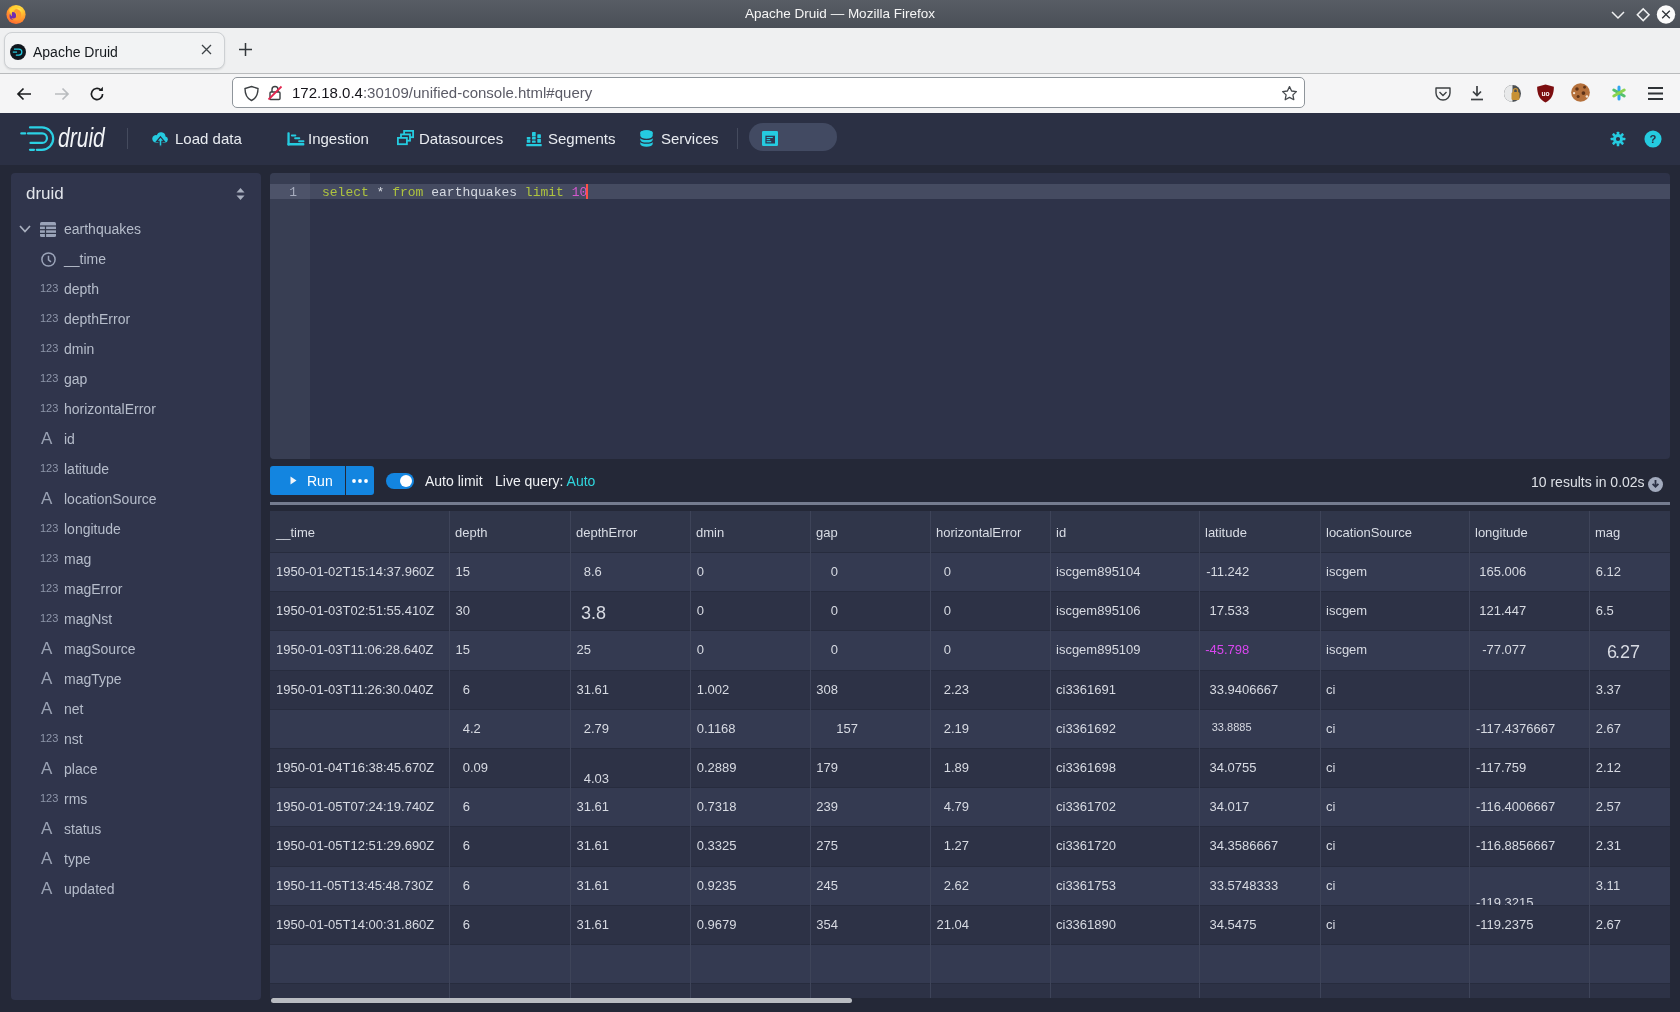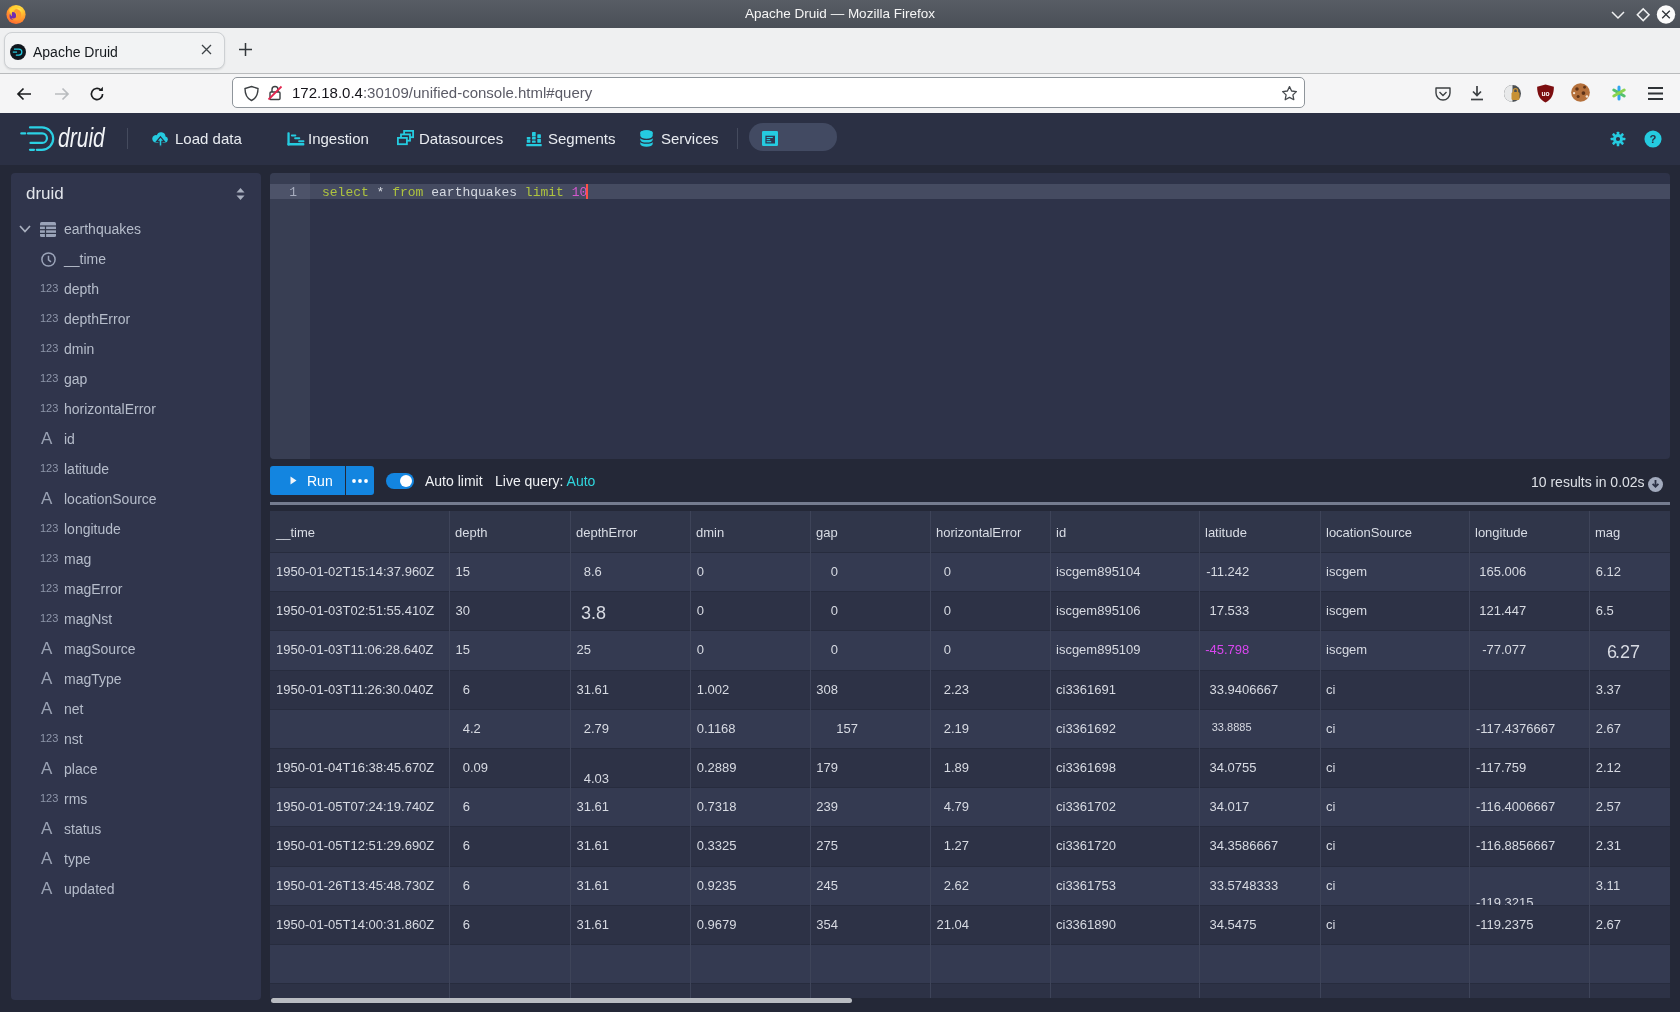--- a/index.html
+++ b/index.html
@@ -387,21 +387,21 @@
 <div class="abs" style="left:576px;top:838.4px;font-size:13px;color:#d7dae2;white-space:pre;"><span class="num" style="width:15px;">31</span>.61</div>
 <div class="abs" style="left:696px;top:838.4px;font-size:13px;color:#d7dae2;white-space:pre;"><span class="num" style="width:8px;">0</span>.3325</div>
 <div class="abs" style="left:816px;top:838.4px;font-size:13px;color:#d7dae2;white-space:pre;"><span class="num" style="width:22px;">275</span></div>
 <div class="abs" style="left:936px;top:838.4px;font-size:13px;color:#d7dae2;white-space:pre;"><span class="num" style="width:15px;">1</span>.27</div>
 <div class="abs" style="left:1056px;top:838.4px;font-size:13px;color:#d7dae2;white-space:pre;">ci3361720</div>
 <div class="abs" style="left:1205px;top:838.4px;font-size:13px;color:#d7dae2;white-space:pre;"><span class="num" style="width:19px;">34</span>.3586667</div>
 <div class="abs" style="left:1326px;top:838.4px;font-size:13px;color:#d7dae2;white-space:pre;">ci</div>
 <div class="abs" style="left:1475px;top:838.4px;font-size:13px;color:#d7dae2;white-space:pre;"><span class="num" style="width:26px;">-116</span>.8856667</div>
 <div class="abs" style="left:1595px;top:838.4px;font-size:13px;color:#d7dae2;white-space:pre;"><span class="num" style="width:8px;">2</span>.31</div>
 <div class="abs" style="left:270px;top:865.6px;width:1400px;height:39.2px;background:#343a51;border-top:1px solid #272c3e;box-sizing:border-box;"></div>
-<div class="abs" style="left:276px;top:877.6px;font-size:13px;color:#d7dae2;white-space:pre;">1950-01-26T13:45:48.730Z</div>
+<div class="abs" style="left:276px;top:877.6px;font-size:13px;color:#d7dae2;white-space:pre;">1950-11-05T13:45:48.730Z</div>
 <div class="abs" style="left:455px;top:877.6px;font-size:13px;color:#d7dae2;white-space:pre;"><span class="num" style="width:15px;">6</span></div>
 <div class="abs" style="left:576px;top:877.6px;font-size:13px;color:#d7dae2;white-space:pre;"><span class="num" style="width:15px;">31</span>.61</div>
 <div class="abs" style="left:696px;top:877.6px;font-size:13px;color:#d7dae2;white-space:pre;"><span class="num" style="width:8px;">0</span>.9235</div>
 <div class="abs" style="left:816px;top:877.6px;font-size:13px;color:#d7dae2;white-space:pre;"><span class="num" style="width:22px;">245</span></div>
 <div class="abs" style="left:936px;top:877.6px;font-size:13px;color:#d7dae2;white-space:pre;"><span class="num" style="width:15px;">2</span>.62</div>
 <div class="abs" style="left:1056px;top:877.6px;font-size:13px;color:#d7dae2;white-space:pre;">ci3361753</div>
 <div class="abs" style="left:1205px;top:877.6px;font-size:13px;color:#d7dae2;white-space:pre;"><span class="num" style="width:19px;">33</span>.5748333</div>
 <div class="abs" style="left:1326px;top:877.6px;font-size:13px;color:#d7dae2;white-space:pre;">ci</div>
 <div class="abs" style="left:1475px;top:895px;font-size:13px;color:#d7dae2;white-space:pre;"><span class="num" style="width:26px;">-119</span>.3215</div>
 <div class="abs" style="left:1595px;top:877.6px;font-size:13px;color:#d7dae2;white-space:pre;"><span class="num" style="width:8px;">3</span>.11</div>

